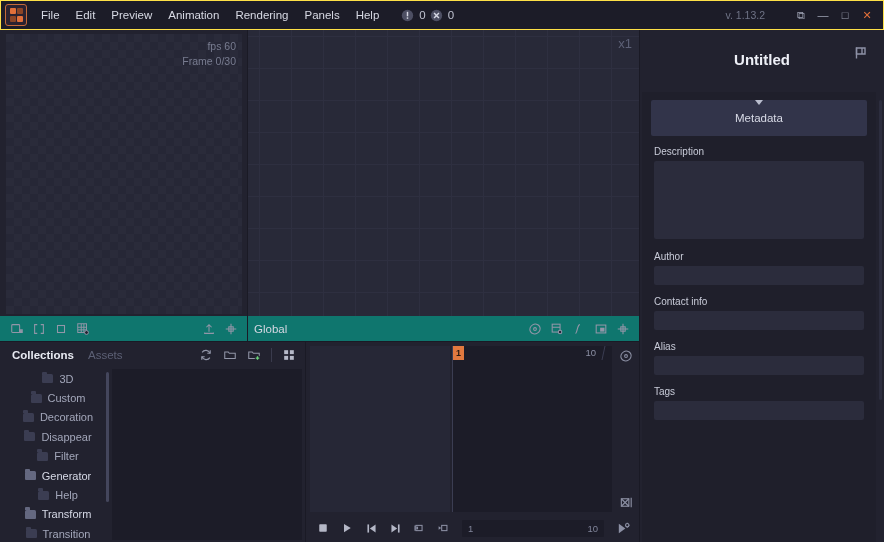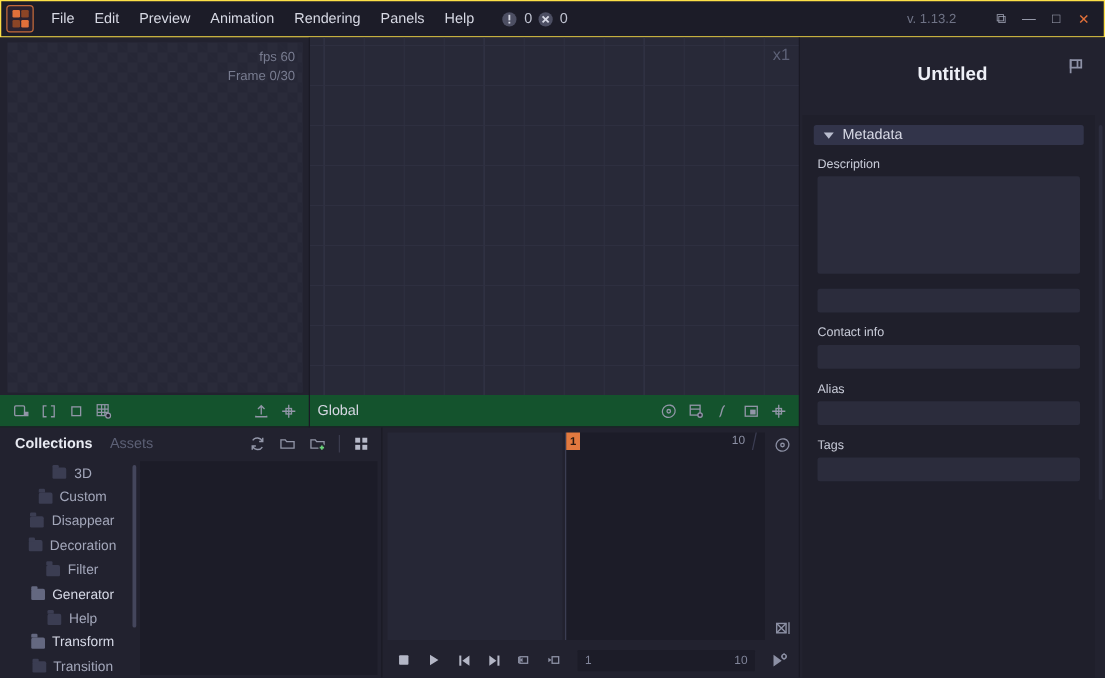--- a/index.html
+++ b/index.html
@@ -51,21 +51,21 @@
   .win-btn {
     width: 20px; height: 20px; display:flex; align-items:center; justify-content:center;
     color: #9fa3b4; font-size: 11px; border-radius: 2px;
   }
   .win-btn.close { color: #e2703a; }
 
   
   .panel { position: absolute; background: #22222f; }
   .panel-bar {
     position: absolute; left: 0; right: 0; bottom: 0; height: 26px;
-    background: #14532d; display: flex; align-items: center; padding: 0 6px;
+    background: #0f766e; display: flex; align-items: center; padding: 0 6px;
   }
   .bar-label { color: #d5d7e2; font-size: 11.5px; }
   .bar-spacer { flex: 1; }
   .icon-btn {
     width: 22px; height: 20px; display:flex; align-items:center; justify-content:center;
     border-radius: 2px; color: #9296a8;
   }
   .vdiv { width: 1px; height: 14px; background: #3a3b4d; margin: 0 4px; }
 
   
@@ -182,22 +182,23 @@
   .insp-save {
     position: absolute; right: 12px; top: 12px; width: 22px; height: 22px;
     display:flex; align-items:center; justify-content:center; border-radius:2px;
   }
   .insp-body {
     position: absolute; left: 2px; top: 62px; right: 8px; bottom: 0;
     background: #1f1f2b; padding: 8px 12px 0 12px; overflow: hidden;
   }
   .section-head {
     display: flex; align-items: center; gap: 7px;
-    background: #32344a; border-radius: 2px; height: 16px; padding: 0 8px;
+    background: #32344a; border-radius: 2px; height: 36px; padding: 0 8px;
     margin: 0 -3px 10px -3px;
+    flex-direction: column;
   }
   .caret { width: 0; height: 0; border-left: 4px solid transparent; border-right: 4px solid transparent; border-top: 5px solid #b9bdce; }
   .section-title { color: #d8dae6; font-size: 11.5px; }
   .field-label { color: #c9ccd9; font-size: 10px; margin-bottom: 4px; }
   .field-input {
     width: 100%; background: #2b2c3c; border: none; border-radius: 2px;
     height: 19px; margin-bottom: 11px;
   }
   .field-input.tall { height: 78px; margin-bottom: 12px; }
 
@@ -381,25 +382,25 @@
       <div class="coll-row">
           <span class="folder-ico"></span>
           <span class="coll-name">3D</span>
         </div>
       <div class="coll-row">
           <span class="folder-ico"></span>
           <span class="coll-name">Custom</span>
         </div>
       <div class="coll-row">
           <span class="folder-ico"></span>
+          <span class="coll-name">Decoration</span>
+        </div>
+      <div class="coll-row">
+          <span class="folder-ico"></span>
           <span class="coll-name">Disappear</span>
-        </div>
-      <div class="coll-row">
-          <span class="folder-ico"></span>
-          <span class="coll-name">Decoration</span>
         </div>
       <div class="coll-row">
           <span class="folder-ico"></span>
           <span class="coll-name">Filter</span>
         </div>
       <div class="coll-row hl">
           <span class="folder-ico hl"></span>
           <span class="coll-name">Generator</span>
         </div>
       <div class="coll-row">
@@ -506,20 +507,21 @@
     </div>
     <div class="insp-body">
       <div class="section-head">
         <span class="caret"></span>
         <span class="section-title">Metadata</span>
       </div>
 
       <div class="field-label">Description</div>
       <div class="field-input tall"></div>
 
+      <div class="field-label">Author</div>
       <div class="field-input"></div>
 
       <div class="field-label">Contact info</div>
       <div class="field-input"></div>
 
       <div class="field-label">Alias</div>
       <div class="field-input"></div>
 
       <div class="field-label">Tags</div>
       <div class="field-input"></div>

